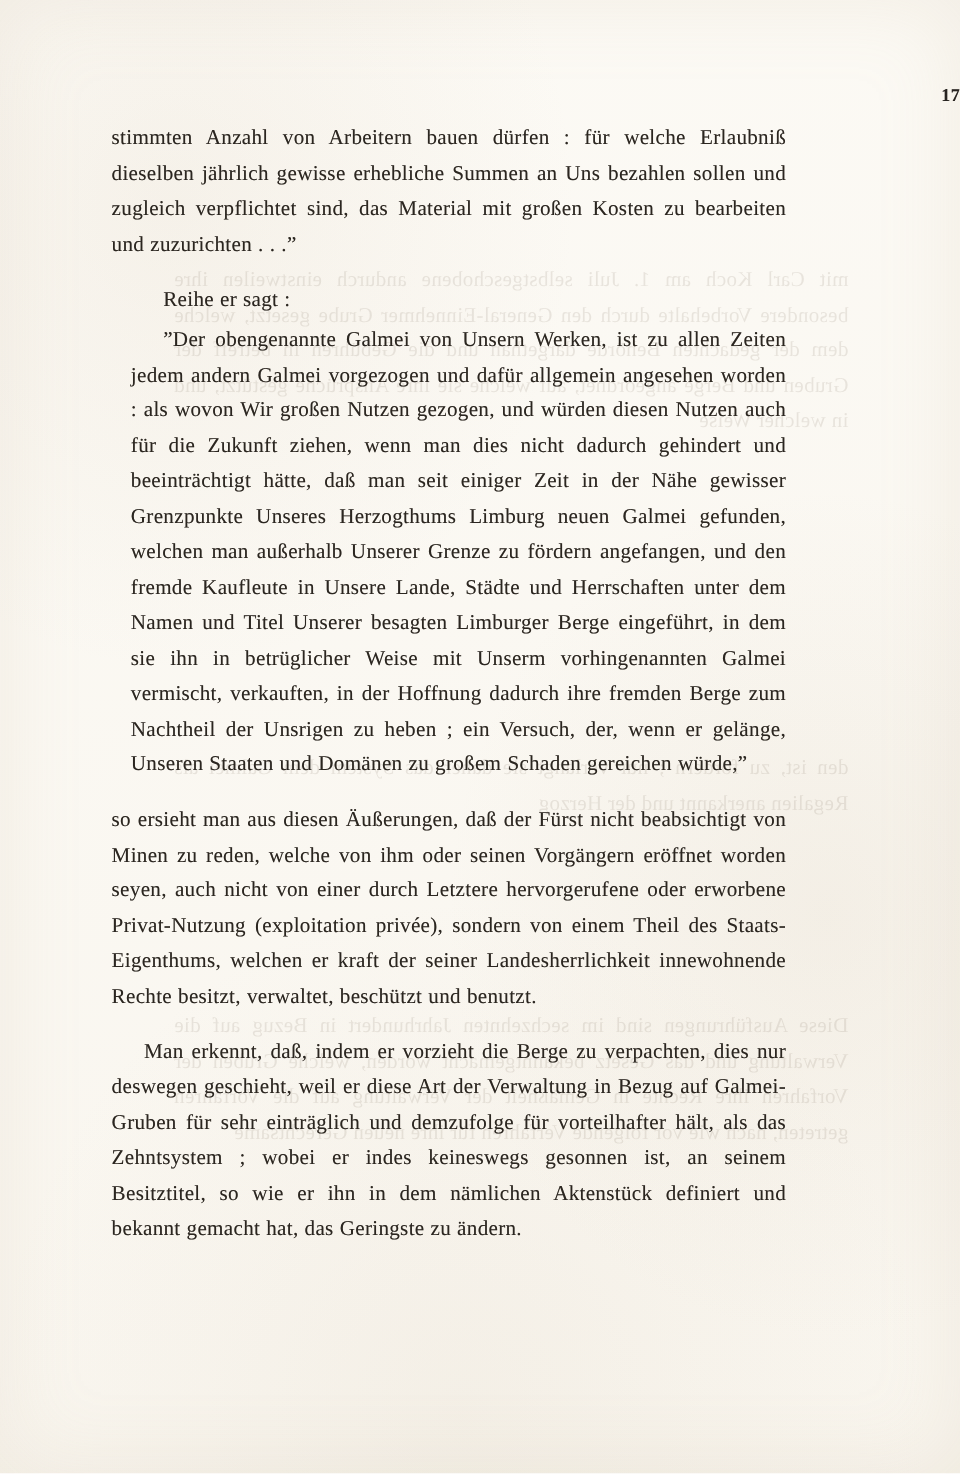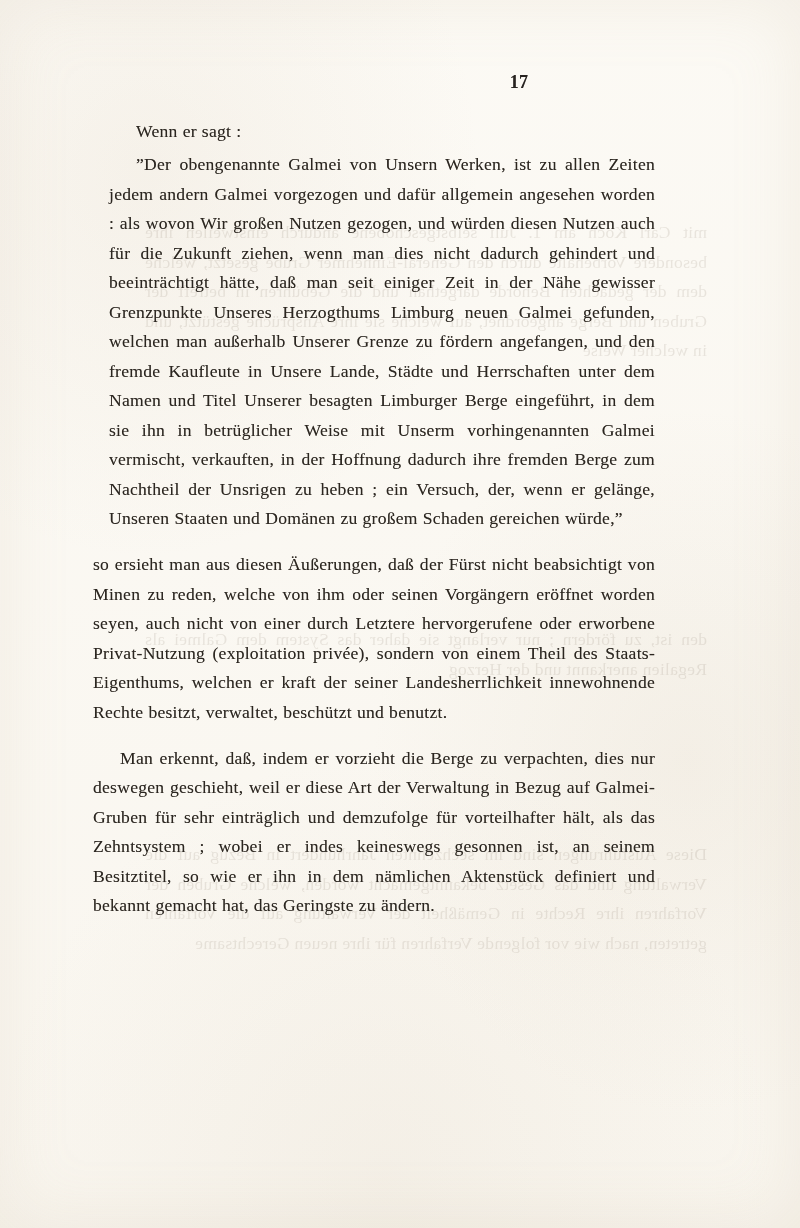--- a/index.html
+++ b/index.html
@@ -73,22 +73,22 @@
     top: 0;
     width: 562px;
     z-index: 3;
   }
 
   .folio {
     position: absolute;
     top: 72px;
     right: 0;
     width: 562px;
-    text-align: center;
-    font-size: 18px;
+    text-align: right;
+    font-size: 15px;
     font-weight: bold;
     color: #272320;
     letter-spacing: 0.3px;
     z-index: 3;
   }
 
   .para {
     margin: 0;
     font-size: 17.6px;
     line-height: 29.5px;
@@ -132,24 +132,25 @@
   <div class="bleed-layer">
     <div class="bleed-block" style="top:218px;">mit Carl Koch am 1. Juli selbstgeschobene andurch einstweilen ihre besondere Vorbehalte durch den General-Einnehmer Grube gesetzt, welche dem der gedachten Behörde dargethan und die Gebühren in betreff der Gruben und Berge angeordnet, auf welche sie ihre Ansprüche gestützt, und in welcher Weise</div>
     <div class="bleed-block" style="top:625px;">den ist, zu fördern ; nur verlangt sie daher das System dem Galmei als Regalien anerkannt und der Herzog</div>
     <div class="bleed-block" style="top:840px;">Diese Ausführungen sind im sechzehnten Jahrhundert in Bezug auf die Verwaltung und das Gesetz bekanntgemacht worden, welche Gruben der Vorfahren ihre Rechte in Gemäßheit der Verwaltung auf die Vorfahren getreten, nach wie vor folgende Verfahren für ihre neuen Gerechtsame</div>
   </div>
 
   <div class="folio">17</div>
 
   <div class="content" style="top:100px;">
 
+    <p class="para">stimmten Anzahl von Arbeitern bauen dürfen : für welche Erlaubniß dieselben jährlich gewisse erhebliche Summen an Uns bezahlen sollen und zugleich verpflichtet sind, das Material mit großen Kosten zu bearbeiten und zuzurichten . . .”</p>
 
     <div class="gap-para"></div>
 
-    <p class="quote indent-first">Wenn er sagt :</p>
+    <p class="quote indent-first">Reihe er sagt :</p>
 
     <div class="gap-small"></div>
 
     <p class="quote indent-first">”Der obengenannte Galmei von Unsern Werken, ist zu allen Zeiten jedem andern Galmei vorgezogen und dafür allgemein angesehen worden : als wovon Wir großen Nutzen gezogen, und würden diesen Nutzen auch für die Zukunft ziehen, wenn man dies nicht dadurch gehindert und beeinträchtigt hätte, daß man seit einiger Zeit in der Nähe gewisser Grenzpunkte Unseres Herzogthums Limburg neuen Galmei gefunden, welchen man außerhalb Unserer Grenze zu fördern angefangen, und den fremde Kaufleute in Unsere Lande, Städte und Herrschaften unter dem Namen und Titel Unserer besagten Limburger Berge eingeführt, in dem sie ihn in betrüglicher Weise mit Unserm vorhingenannten Galmei vermischt, verkauften, in der Hoffnung dadurch ihre fremden Berge zum Nachtheil der Unsrigen zu heben ; ein Versuch, der, wenn er gelänge, Unseren Staaten und Domänen zu großem Schaden gereichen würde,”</p>
 
     <div class="gap-para"></div>
 
     <p class="para">so ersieht man aus diesen Äußerungen, daß der Fürst nicht beabsichtigt von Minen zu reden, welche von ihm oder seinen Vorgängern eröffnet worden seyen, auch nicht von einer durch Letztere hervorgerufene oder erworbene Privat-Nutzung (exploitation privée), sondern von einem Theil des Staats-Eigenthums, welchen er kraft der seiner Landesherrlichkeit innewohnende Rechte besitzt, verwaltet, beschützt und benutzt.</p>
 
     <div class="gap-para"></div>

